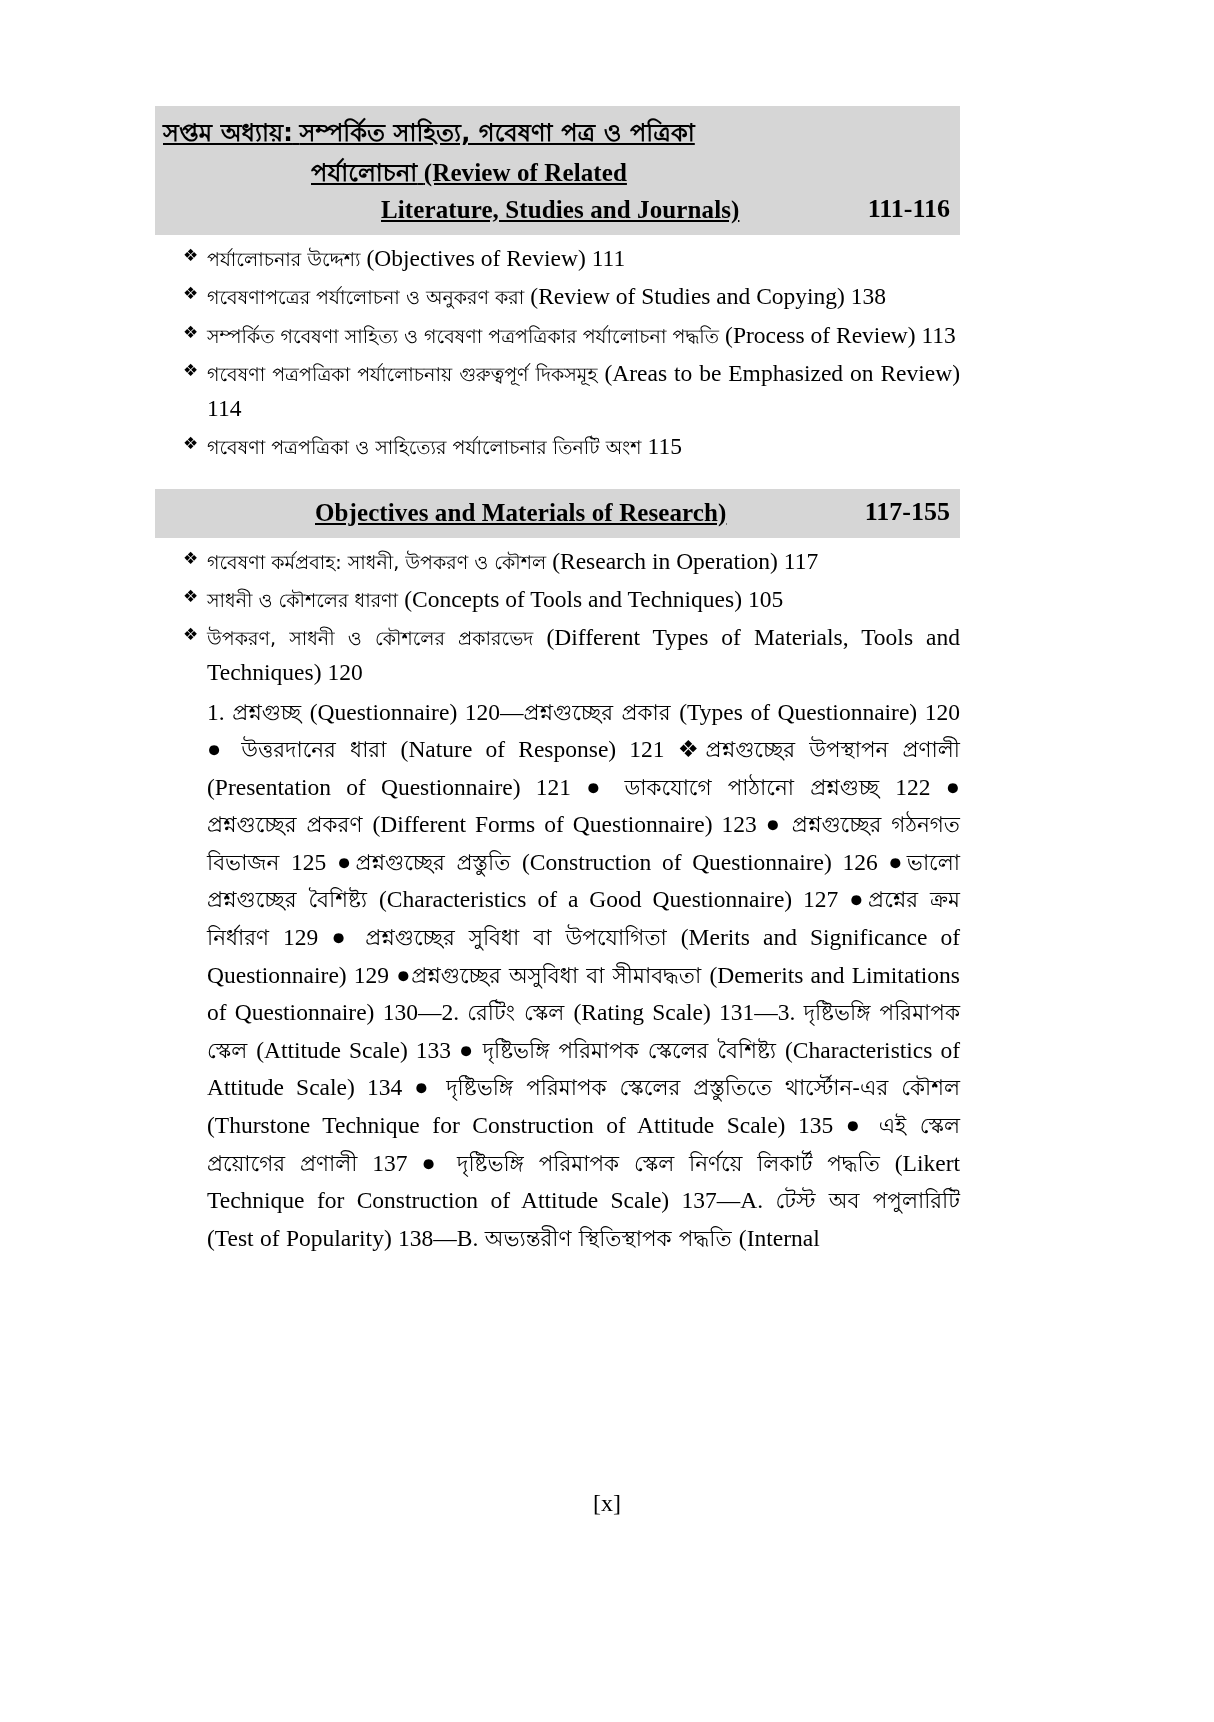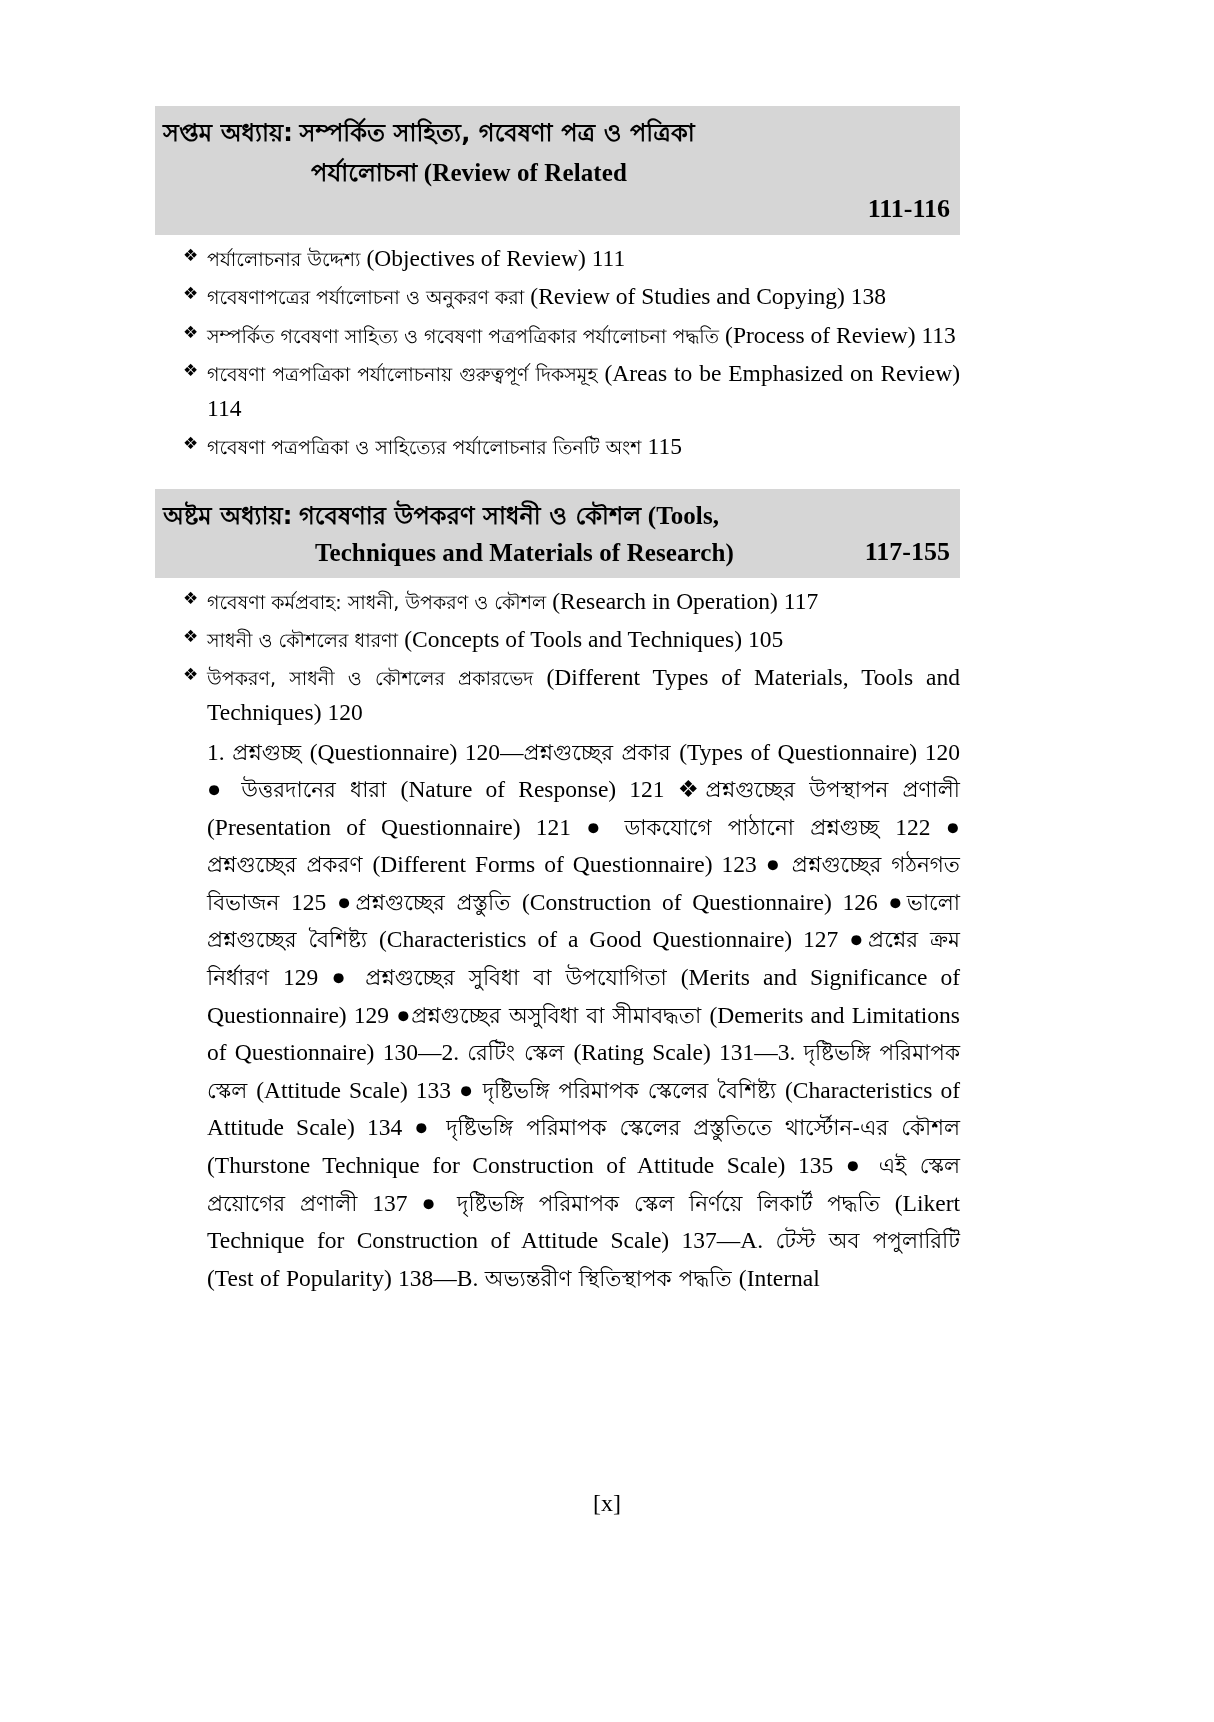--- a/index.html
+++ b/index.html
@@ -33,20 +33,21 @@
   .chapter-band {
     background: #d6d6d6;
     padding: 8px 10px 10px 8px;
     margin-bottom: 2px;
   }
   .chapter-row {
     display: block;
     font-size: 25.5px;
     font-weight: bold;
     letter-spacing: 0.1px;
+    text-decoration: underline;
   }
   .ch-bn {
     font-family: "DejaVu Sans", "Liberation Sans", sans-serif;
     font-weight: bold;
     font-size: 24px;
   }
   .ch-en {
     font-family: "Liberation Serif", serif;
     font-weight: bold;
     font-size: 25px;
@@ -149,20 +150,25 @@
               <span class="ch-bn">সম্পর্কিত সাহিত্য, গবেষণা পত্র ও পত্রিকা</span>
             </div>
             <div class="chapter-row indent-1">
               <span class="ch-bn">পর্যালোচনা</span>
               <span class="ch-en">(Review of Related</span>
             </div>
           </div>
           <div class="band-right"></div>
         </div>
         <div class="band-grid">
+          <div class="band-left">
+            <div class="chapter-row indent-3">
+              <span class="ch-en">Literature, Studies and Journals)</span>
+            </div>
+          </div>
           <div class="band-right">
             <span class="pages">111-116</span>
           </div>
         </div>
       </div>
 
       <ul class="toc-list">
         <li>
           <span class="bullet">❖</span>
           <span class="bn">পর্যালোচনার উদ্দেশ্য </span><span class="en">(Objectives of Review) 111</span>
@@ -183,32 +189,22 @@
           <span class="bullet">❖</span>
           <span class="bn">গবেষণা পত্রপত্রিকা ও সাহিত্যের পর্যালোচনার তিনটি অংশ </span><span class="en">115</span>
         </li>
       </ul>
     </section>
 
     <section style="margin-top:24px;">
       <div class="chapter-band">
         <div class="band-grid">
           <div class="band-left">
-            <div class="chapter-row">
-              <span class="ch-bn">অষ্টম অধ্যায়:</span>
-              <span class="ch-bn">গবেষণার উপকরণ সাধনী ও কৌশল</span>
-              <span class="ch-en">(Tools,</span>
-            </div>
-          </div>
-          <div class="band-right"></div>
-        </div>
-        <div class="band-grid">
-          <div class="band-left">
             <div class="chapter-row indent-2">
-              <span class="ch-en">Techniques and Materials of Research)</span>
+              <span class="ch-en">Objectives and Materials of Research)</span>
             </div>
           </div>
           <div class="band-right">
             <span class="pages">117-155</span>
           </div>
         </div>
       </div>
 
       <ul class="toc-list">
         <li>

